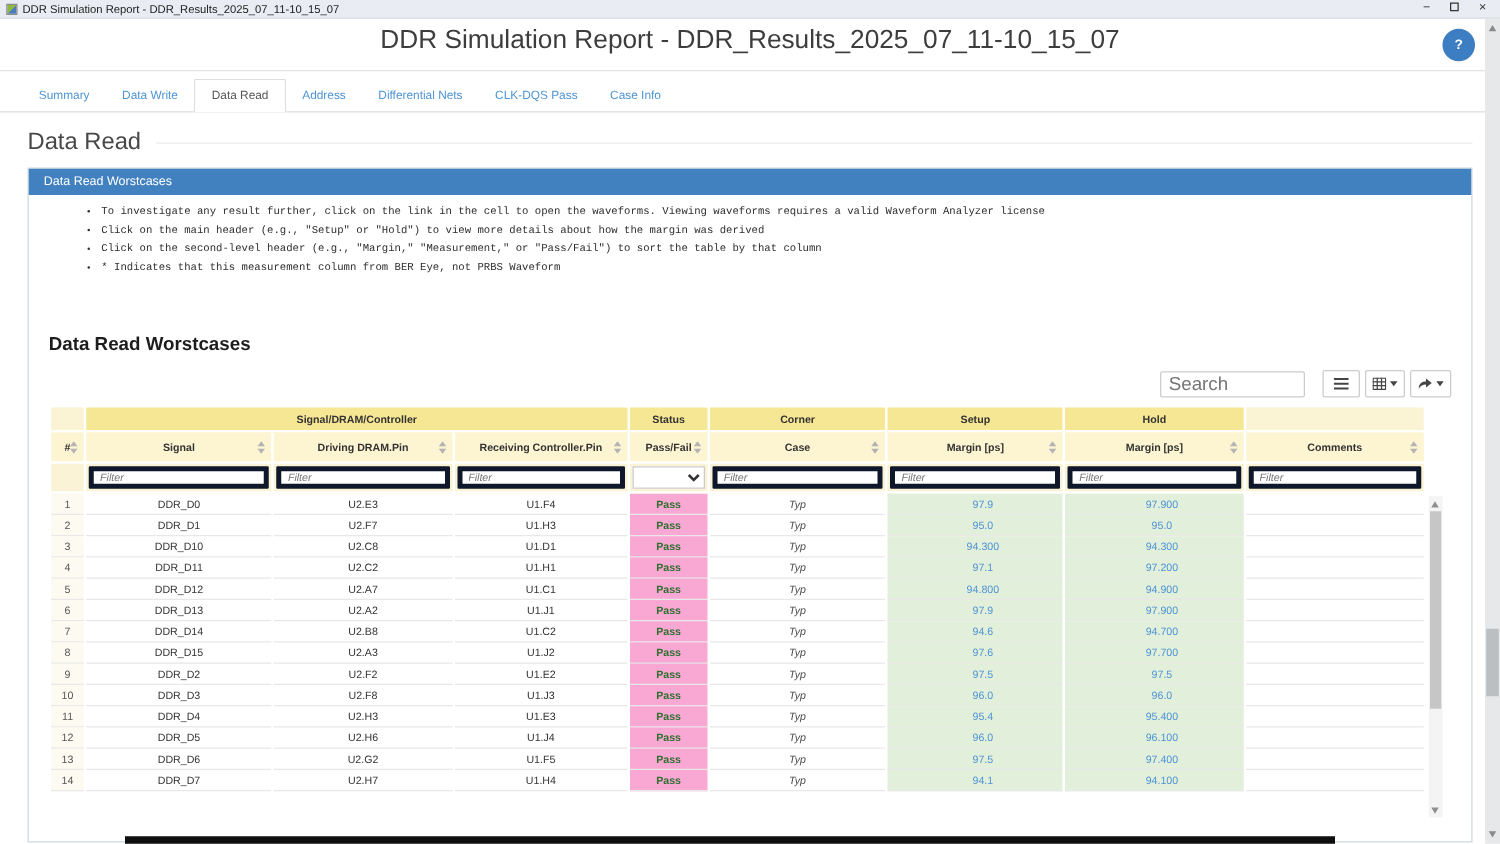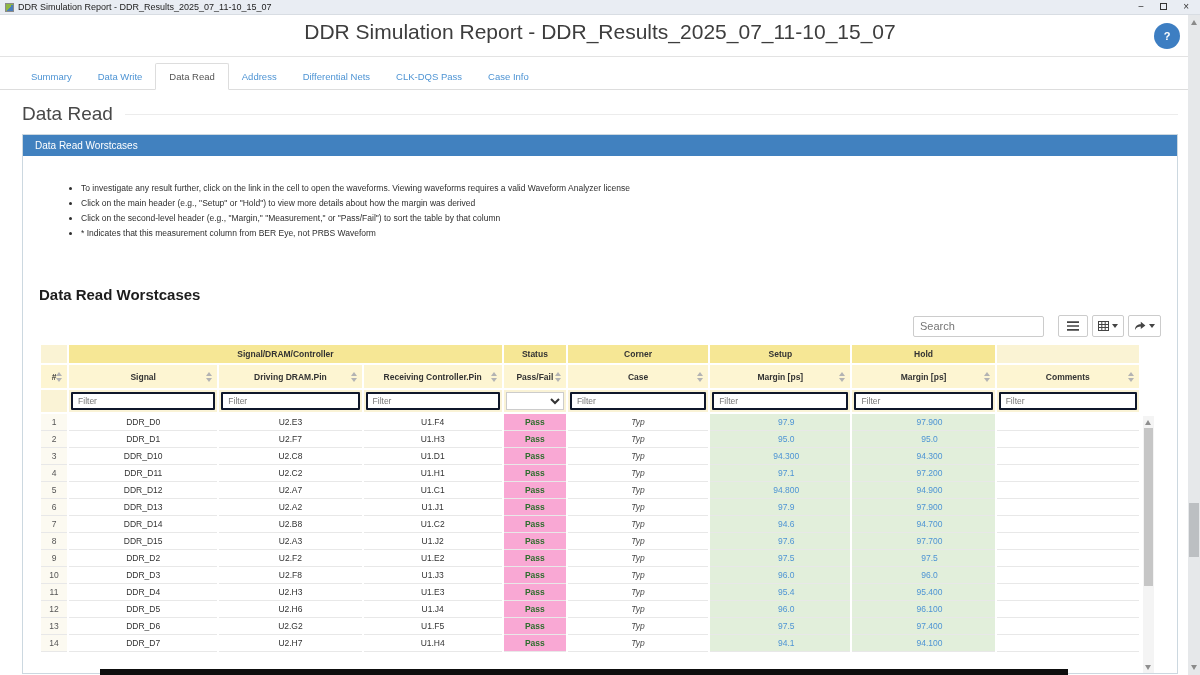--- a/index.html
+++ b/index.html
@@ -37,28 +37,28 @@
                 margin-bottom:-1px; border-radius:2px 2px 0 0; }
 
   
   .page-heading-row { display:flex; align-items:center; margin:13px 22px 9px 22px; }
   .page-heading { font-size:19px; color:#484848; font-weight:400; margin-right:12px; white-space:nowrap; }
   .heading-rule { flex:1; border-top:1px solid #ececec; }
 
   
   .panel { margin:0 22px; border:1px solid #ccd8e0; min-height:540px; background:#fff; }
   .panel-header { background:#4181bf; color:#fff; font-size:10px; padding:5px 12px; }
-  .notes { margin:27px 0 0 58px; padding:0; list-style:disc outside; }
+  .notes { margin:8px 0 0 58px; padding:0; list-style:disc outside;font-family:Liberation Mono, monospace; }
   .notes li { font-size:8.5px; color:#2e2e2e; margin-bottom:5px; }
 
   .section-heading { font-size:15px; font-weight:bold; color:#1d1d1d; margin:48px 0 0 16px; }
 
   
   .toolbar { display:flex; justify-content:flex-end; align-items:center; margin:12px 16px 8px 16px; }
-  .search-input { width:131px; height:21px; font-size:11px; padding:0 6px; border:1px solid #ccc;
+  .search-input { width:116px; height:21px; font-size:15px; padding:0 6px; border:1px solid #ccc;
                   color:#333; border-radius:2px; outline:none; }
   .btn-group { display:flex; margin-left:10px; }
   .tool-btn { min-width:30px; height:22px; border:1px solid #ccc; background:#fff; border-radius:2px;
               display:flex; align-items:center; justify-content:center; gap:3px; padding:0 5px;
               margin-left:4px; cursor:pointer; }
   .caret { width:0; height:0; border-left:3px solid transparent; border-right:3px solid transparent;
            border-top:4px solid #444; }
 
   
   .table-wrap { position:relative; margin:0 16px; }
@@ -69,22 +69,22 @@
   th.gh { background:#f6e795; height:20px; font-weight:bold; color:#333; border-bottom:2px solid #fff; }
   th.gh-empty { background:#faf3d4; }
   th.sub { background:#fdf5d2; height:25px; font-weight:bold; color:#333; position:relative; border-bottom:2px solid #fff; }
   .sort { position:absolute; right:4px; top:50%; margin-top:-5px; width:7px; height:10px; cursor:pointer; }
   .sort::before { content:""; position:absolute; top:0; left:0; border-left:3px solid transparent;
                   border-right:3px solid transparent; border-bottom:4px solid #b3b3b3; }
   .sort::after  { content:""; position:absolute; bottom:0; left:0; border-left:3px solid transparent;
                   border-right:3px solid transparent; border-top:4px solid #b3b3b3; }
 
   td.filter-cell { background:#faf3d6; height:24px; border-bottom:2px solid #fff; padding:0 2px; }
-  .filter-input { width:100%; height:18px; border:2px solid #0f172a; font-size:8.5px; padding:0 5px;
-                  color:#333; border-radius:1px; outline:none; background:#fff; }
+  .filter-input { width:100%; height:18px; border:4px solid #0f172a; font-size:8.5px; padding:0 5px;
+                  color:#333; border-radius:1px; outline:none; background:#fff;font-style:italic; }
   .filter-select { width:100%; height:18px; border:1px solid #ccc; font-size:8.5px; background:#fff; color:#333; }
 
   td.cell { height:17px; text-align:center; border-bottom:1px solid #e8e8e8; color:#333;
             overflow:hidden; white-space:nowrap; }
   td.num { background:#fcfaf1; color:#555; }
   td.status { background:#f9a8d4; }
   td.status span { color:#2d6e2d; font-weight:bold; }
   td.case { font-style:italic; color:#4a4a4a; }
   td.margin { background:#e2efdb;padding-left:12px; }
   td.margin a { color:#4e94d4; text-decoration:none; cursor:pointer; }

